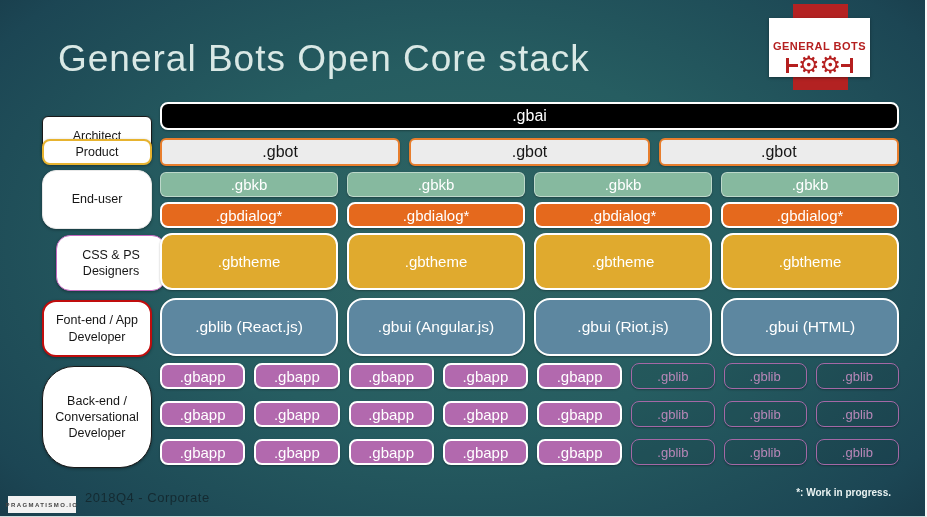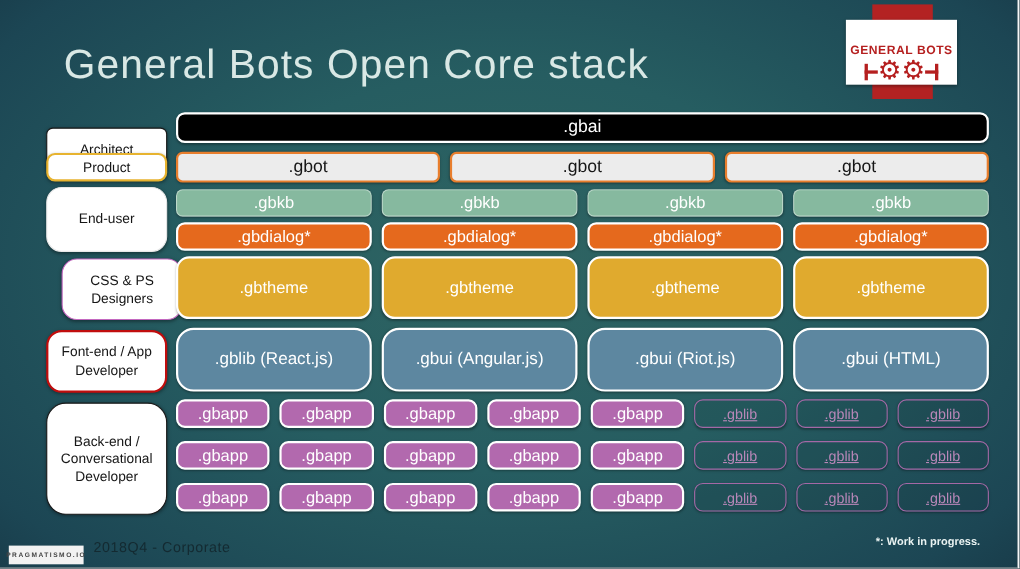--- a/index.html
+++ b/index.html
@@ -34,21 +34,21 @@
     position:absolute; left:42px; width:110px; background:#ffffff; color:#161616;
     display:flex; align-items:center; justify-content:center; text-align:center;
     font-size:12.5px; line-height:1.3; box-sizing:border-box;
     box-shadow:0 1px 3px rgba(0,0,0,.35);
   }
   .lab-architect{top:100px; height:41px; border:1.5px solid #1a1a1a; border-radius:6px;margin-top:16px;}
   .lab-product{top:139px; height:26px; border:2px solid #e7b32f; border-radius:8px;}
   .lab-enduser{top:170px; height:59px; border:1px solid #e8e8e8; border-radius:14px;}
   .lab-designers{top:235px; height:56px; border:1.5px solid #c468c0; border-radius:14px;margin-left:14px;}
   .lab-frontend{top:300px; height:57px; border:2px solid #c00d0d; border-radius:14px;}
-  .lab-backend{top:366px; height:102px; border:1.5px solid #1a1a1a; border-radius:18px;}
+  .lab-backend{top:366px; height:102px; border:1.5px solid #1a1a1a; border-radius:32px;}
   
   .row{position:absolute; left:160px; width:739px; display:flex; gap:9px;}
   .box{
     flex:1; display:flex; align-items:center; justify-content:center;
     color:#fff; box-sizing:border-box; box-shadow:0 1px 2px rgba(0,0,0,.3);
   }
   .row-gbai{top:102px; height:28px;}
   .gbai{background:#000; border:2px solid #fff; border-radius:8px; font-size:16px;}
   .row-gbot{top:138px; height:28px;}
   .gbot{background:#ececec; border:2px solid #e87e2d; border-radius:6px; color:#161616; font-size:16px;}
@@ -57,21 +57,21 @@
   .row-gbdialog{top:202px; height:26px;}
   .gbdialog{background:#e5691d; border:2px solid #fff; border-radius:8px; font-size:15px;}
   .row-gbtheme{top:233px; height:57px;}
   .gbtheme{background:#e0aa2e; border:2px solid #fff; border-radius:12px; font-size:15px;}
   .row-gbui{top:298px; height:58px;}
   .gbui{background:#5d87a0; border:2px solid #fff; border-radius:16px; font-size:15.5px;}
   .row-backend1{top:363px; height:26px;}
   .row-backend2{top:401px; height:26px;}
   .row-backend3{top:439px; height:26px;}
   .gbapp{background:#b269ae; border:2px solid #fff; border-radius:8px; font-size:15px;}
-  .gblib{background:rgba(0,0,0,.06); border:1.5px solid #a468a6; border-radius:8px; color:#b887b8; font-size:13px;text-decoration:underline;}
+  .gblib{background:rgba(0,0,0,.06); border:1.5px solid #a468a6; border-radius:8px; color:#b887b8; font-size:13px;}
   
   .prag-chip{
     position:absolute; left:8px; top:496px; width:68px; height:17px; background:#f2f2f2;
     color:#444; font-size:6px; font-weight:bold; letter-spacing:1.4px;
     display:flex; align-items:center; justify-content:center;
   }
   .footer-text{position:absolute; left:85px; top:490px; font-size:13px; letter-spacing:.5px; color:#142a31;}
   .footnote{position:absolute; right:34px; top:487px; font-size:10px; font-weight:bold; color:#eaf3f2;}
 </style>
 </head>

